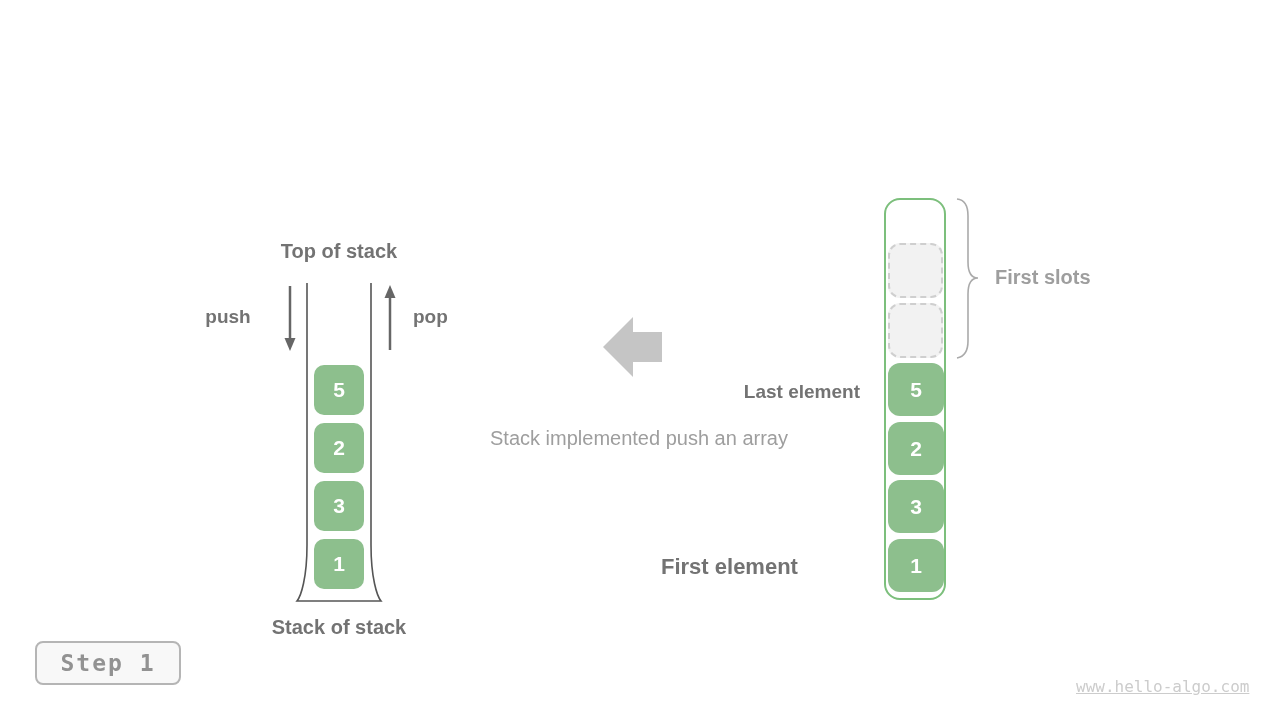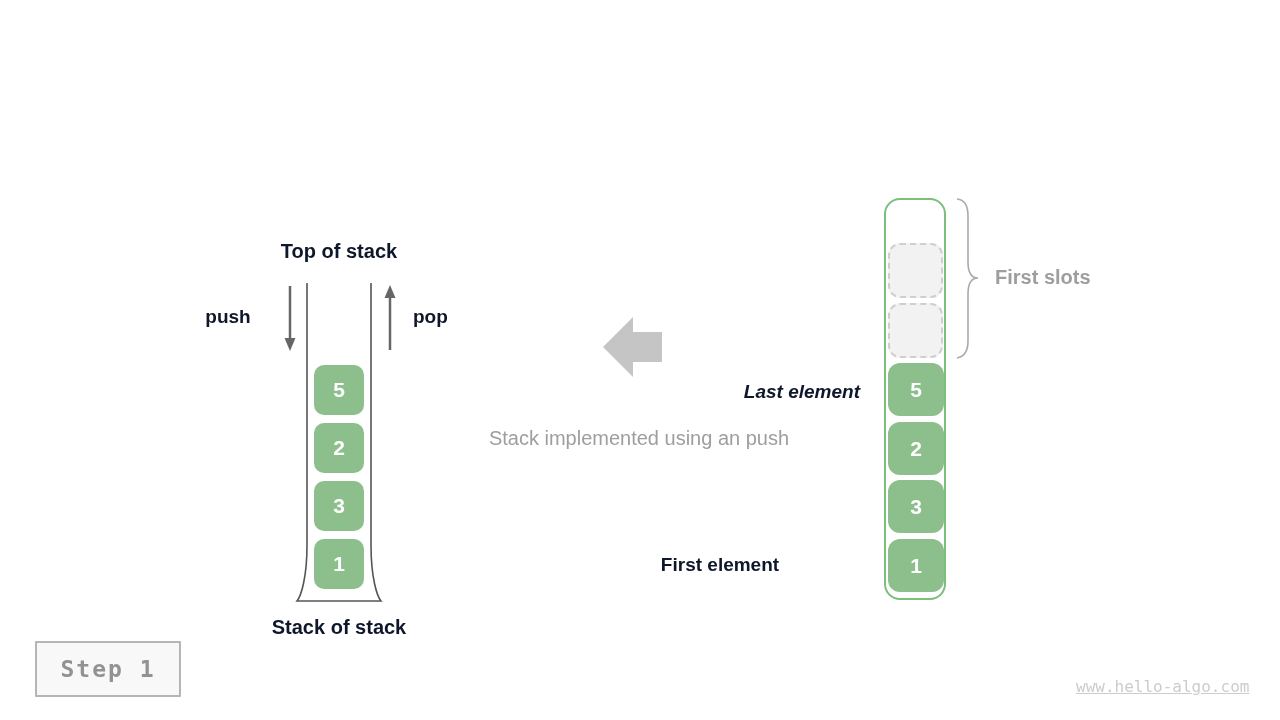--- a/index.html
+++ b/index.html
@@ -2,21 +2,21 @@
 <html><head>
 <meta charset="utf-8">
 <style>
   html,body{margin:0;padding:0;}
   body{
     width:1280px;height:720px;position:relative;overflow:hidden;
     background:#ffffff;
     font-family:"Liberation Sans", sans-serif;
   }
   .abs{position:absolute;}
-  .lbl-dark{color:#0f172a;font-weight:bold;}
+  .lbl-dark{color:#737373;font-weight:bold;}
   .lbl-gray{color:#9e9e9e;}
   
   .stack-cell{
     position:absolute;left:314px;width:50px;height:50px;
     background:#8dbf8d;border-radius:10px;
     display:flex;align-items:center;justify-content:center;
     color:#ffffff;font-size:21px;font-weight:600;
   }
   
   .array-container{
@@ -29,22 +29,22 @@
     background:#8dbf8d;border-radius:12px;
     display:flex;align-items:center;justify-content:center;
     color:#ffffff;font-size:21px;font-weight:600;
   }
   .empty-slot{
     position:absolute;left:888px;width:55px;height:55px;
     background:#f2f2f2;border:2px dashed #cfcfcf;border-radius:12px;
     box-sizing:border-box;
   }
   .step-chip{
-    position:absolute;left:35px;top:641px;width:146px;height:56px;
-    background:#f8f8f8;border:2px solid #b5b5b5;border-radius:1px;
+    position:absolute;left:35px;top:641px;width:146px;height:44px;
+    background:#f8f8f8;border:2px solid #b5b5b5;border-radius:8px;
     box-sizing:border-box;
     display:flex;align-items:center;justify-content:center;
     font-family:"DejaVu Sans Mono", monospace;
     font-size:23px;font-weight:bold;color:#929292;letter-spacing:2px;
   }
   .watermark{
     position:absolute;left:1076px;top:677px;
     font-family:"DejaVu Sans Mono", monospace;
     font-size:16px;color:#cccccc;text-decoration:underline;
   }
@@ -81,33 +81,33 @@
 <div class="abs lbl-dark" style="left:239px;top:240px;width:200px;text-align:center;font-size:20px;">Top of stack</div>
 <div class="abs lbl-dark" style="left:188px;top:306px;width:80px;text-align:center;font-size:19px;">push</div>
 <div class="abs lbl-dark" style="left:413px;top:306px;width:80px;text-align:left;font-size:19px;">pop</div>
 <div class="abs lbl-dark" style="left:219px;top:616px;width:240px;text-align:center;font-size:20px;">Stack of stack</div>
 
 <div class="stack-cell" style="top:365px;">5</div>
 <div class="stack-cell" style="top:423px;">2</div>
 <div class="stack-cell" style="top:481px;">3</div>
 <div class="stack-cell" style="top:539px;">1</div>
 
-<div class="abs lbl-gray" style="left:439px;top:427px;width:400px;text-align:center;font-size:20px;">Stack implemented using an push</div>
+<div class="abs lbl-gray" style="left:439px;top:427px;width:400px;text-align:center;font-size:20px;">Stack implemented push an array</div>
 
 <div class="array-container"></div>
 
 <div class="empty-slot" style="top:243px;"></div>
 <div class="empty-slot" style="top:303px;"></div>
 
 <div class="array-cell" style="top:363px;">5</div>
 <div class="array-cell" style="top:422px;">2</div>
 <div class="array-cell" style="top:480px;">3</div>
 <div class="array-cell" style="top:539px;">1</div>
 
 <div class="abs lbl-gray" style="left:995px;top:266px;font-size:20px;font-weight:bold;">First slots</div>
-<div class="abs lbl-dark" style="left:660px;top:381px;width:200px;text-align:right;font-size:19px;font-style:italic;">Last element</div>
-<div class="abs lbl-dark" style="left:620px;top:554px;width:200px;text-align:center;font-size:19px;">First element</div>
+<div class="abs lbl-dark" style="left:660px;top:381px;width:200px;text-align:right;font-size:19px;">Last element</div>
+<div class="abs lbl-dark" style="left:661px;top:554px;width:200px;text-align:left;font-size:22px;">First element</div>
 
 <div class="step-chip">
   <span>Step 1</span>
 </div>
 
 <div class="watermark">www.hello-algo.com</div>
 
 </body></html>

